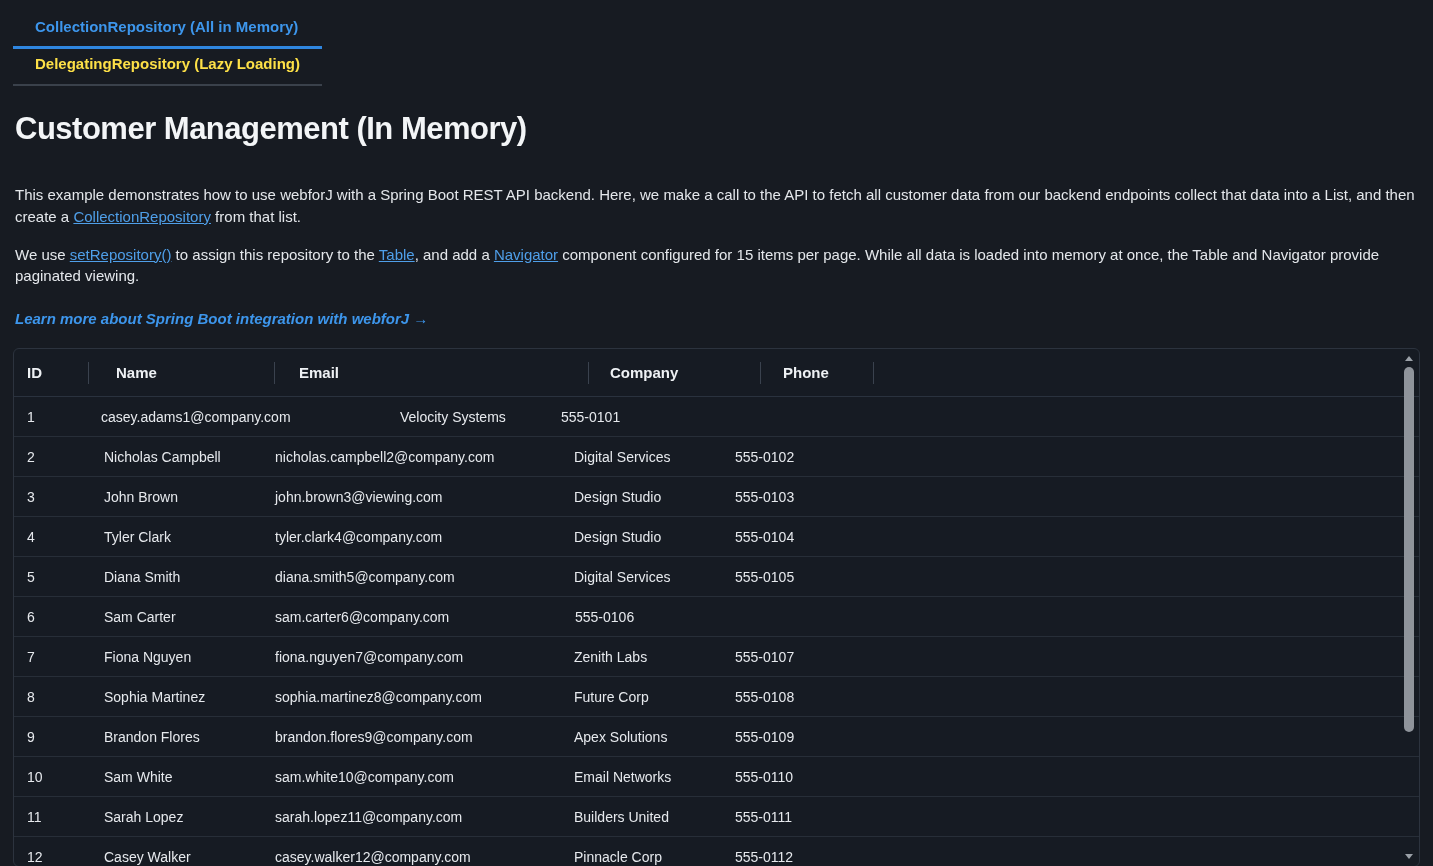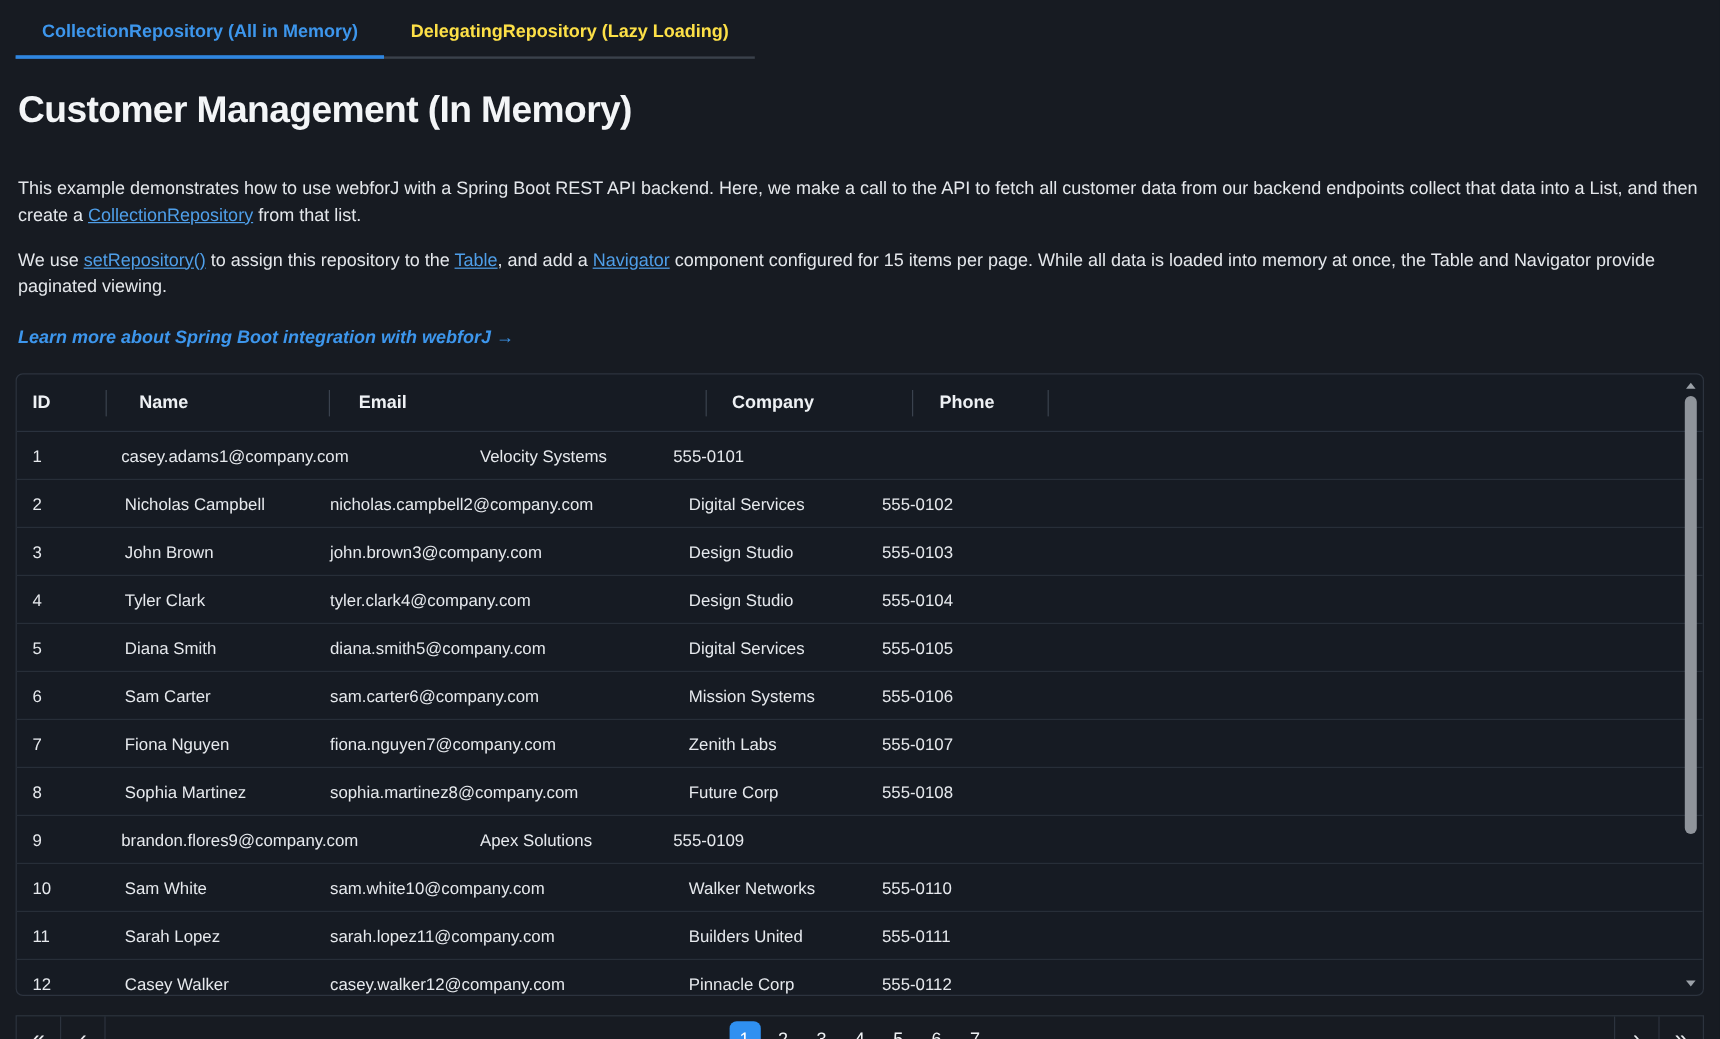--- a/index.html
+++ b/index.html
@@ -5,21 +5,21 @@
   * { box-sizing: border-box; margin: 0; padding: 0; }
   html,body { width: 1433px; height: 866px; overflow: hidden; }
   body {
     background: #171b22;
     color: #e6e9ed;
     font-family: "Liberation Sans", sans-serif;
   }
   .wrap { padding: 10px 13px 0 13px; }
 
   
-  .tabbar { display: inline-flex; border-bottom: 2px solid #3a414b; }
+  .tabbar { display: inline-flex; border-bottom: 2px solid #3a414b; flex-direction: column; }
   .tab {
     padding: 8px 22px 11px 22px;
     font-size: 15px; font-weight: 700;
     color: #fde047; cursor: pointer;
     border-bottom: 3px solid transparent;
     margin-bottom: -2px; white-space: nowrap;
   }
   .tab.active { color: #3d96ec; border-bottom-color: #2f86e0; }
 
   
@@ -133,21 +133,21 @@
           <div class="cell col-id">2</div>
           <div class="cell col-name">Nicholas Campbell</div>
           <div class="cell col-email">nicholas.campbell2@company.com</div>
           <div class="cell col-company">Digital Services</div>
           <div class="cell col-phone">555-0102</div>
           <div class="cell col-spacer"></div>
         </div>
         <div class="trow">
           <div class="cell col-id">3</div>
           <div class="cell col-name">John Brown</div>
-          <div class="cell col-email">john.brown3@company.com</div>
+          <div class="cell col-email">john.brown3@viewing.com</div>
           <div class="cell col-company">Design Studio</div>
           <div class="cell col-phone">555-0103</div>
           <div class="cell col-spacer"></div>
         </div>
         <div class="trow">
           <div class="cell col-id">4</div>
           <div class="cell col-name">Tyler Clark</div>
           <div class="cell col-email">tyler.clark4@company.com</div>
           <div class="cell col-company">Design Studio</div>
           <div class="cell col-phone">555-0104</div>
@@ -158,21 +158,20 @@
           <div class="cell col-name">Diana Smith</div>
           <div class="cell col-email">diana.smith5@company.com</div>
           <div class="cell col-company">Digital Services</div>
           <div class="cell col-phone">555-0105</div>
           <div class="cell col-spacer"></div>
         </div>
         <div class="trow">
           <div class="cell col-id">6</div>
           <div class="cell col-name">Sam Carter</div>
           <div class="cell col-email">sam.carter6@company.com</div>
-          <div class="cell col-company">Mission Systems</div>
           <div class="cell col-phone">555-0106</div>
           <div class="cell col-spacer"></div>
         </div>
         <div class="trow">
           <div class="cell col-id">7</div>
           <div class="cell col-name">Fiona Nguyen</div>
           <div class="cell col-email">fiona.nguyen7@company.com</div>
           <div class="cell col-company">Zenith Labs</div>
           <div class="cell col-phone">555-0107</div>
           <div class="cell col-spacer"></div>
@@ -180,30 +179,31 @@
         <div class="trow">
           <div class="cell col-id">8</div>
           <div class="cell col-name">Sophia Martinez</div>
           <div class="cell col-email">sophia.martinez8@company.com</div>
           <div class="cell col-company">Future Corp</div>
           <div class="cell col-phone">555-0108</div>
           <div class="cell col-spacer"></div>
         </div>
         <div class="trow">
           <div class="cell col-id">9</div>
+          <div class="cell col-name">Brandon Flores</div>
           <div class="cell col-email">brandon.flores9@company.com</div>
           <div class="cell col-company">Apex Solutions</div>
           <div class="cell col-phone">555-0109</div>
           <div class="cell col-spacer"></div>
         </div>
         <div class="trow">
           <div class="cell col-id">10</div>
           <div class="cell col-name">Sam White</div>
           <div class="cell col-email">sam.white10@company.com</div>
-          <div class="cell col-company">Walker Networks</div>
+          <div class="cell col-company">Email Networks</div>
           <div class="cell col-phone">555-0110</div>
           <div class="cell col-spacer"></div>
         </div>
         <div class="trow">
           <div class="cell col-id">11</div>
           <div class="cell col-name">Sarah Lopez</div>
           <div class="cell col-email">sarah.lopez11@company.com</div>
           <div class="cell col-company">Builders United</div>
           <div class="cell col-phone">555-0111</div>
           <div class="cell col-spacer"></div>

